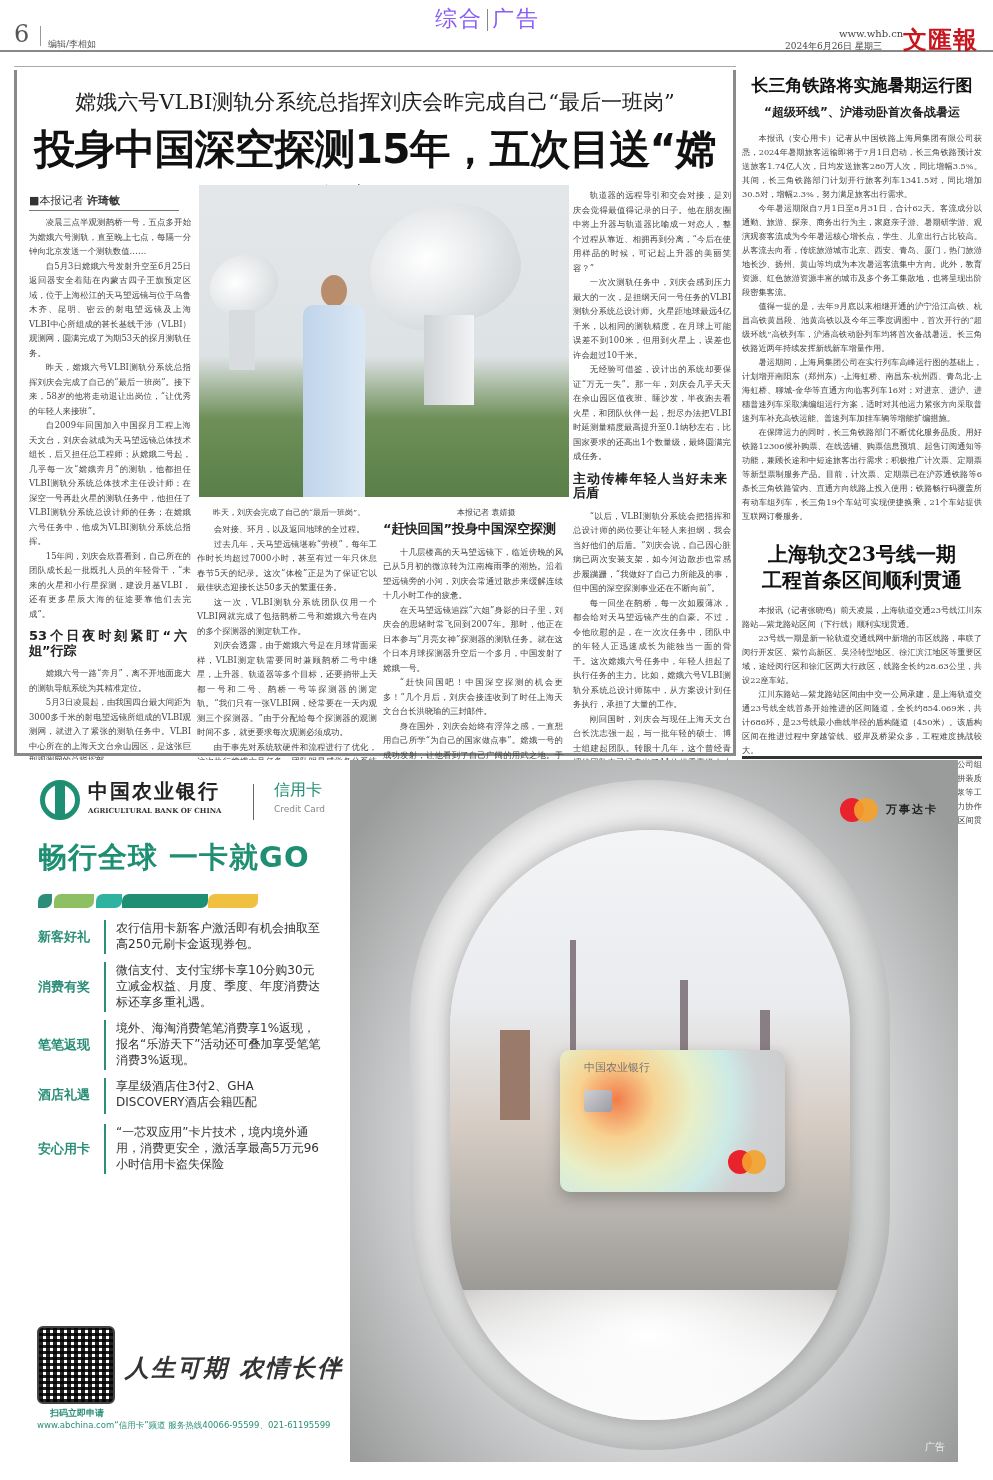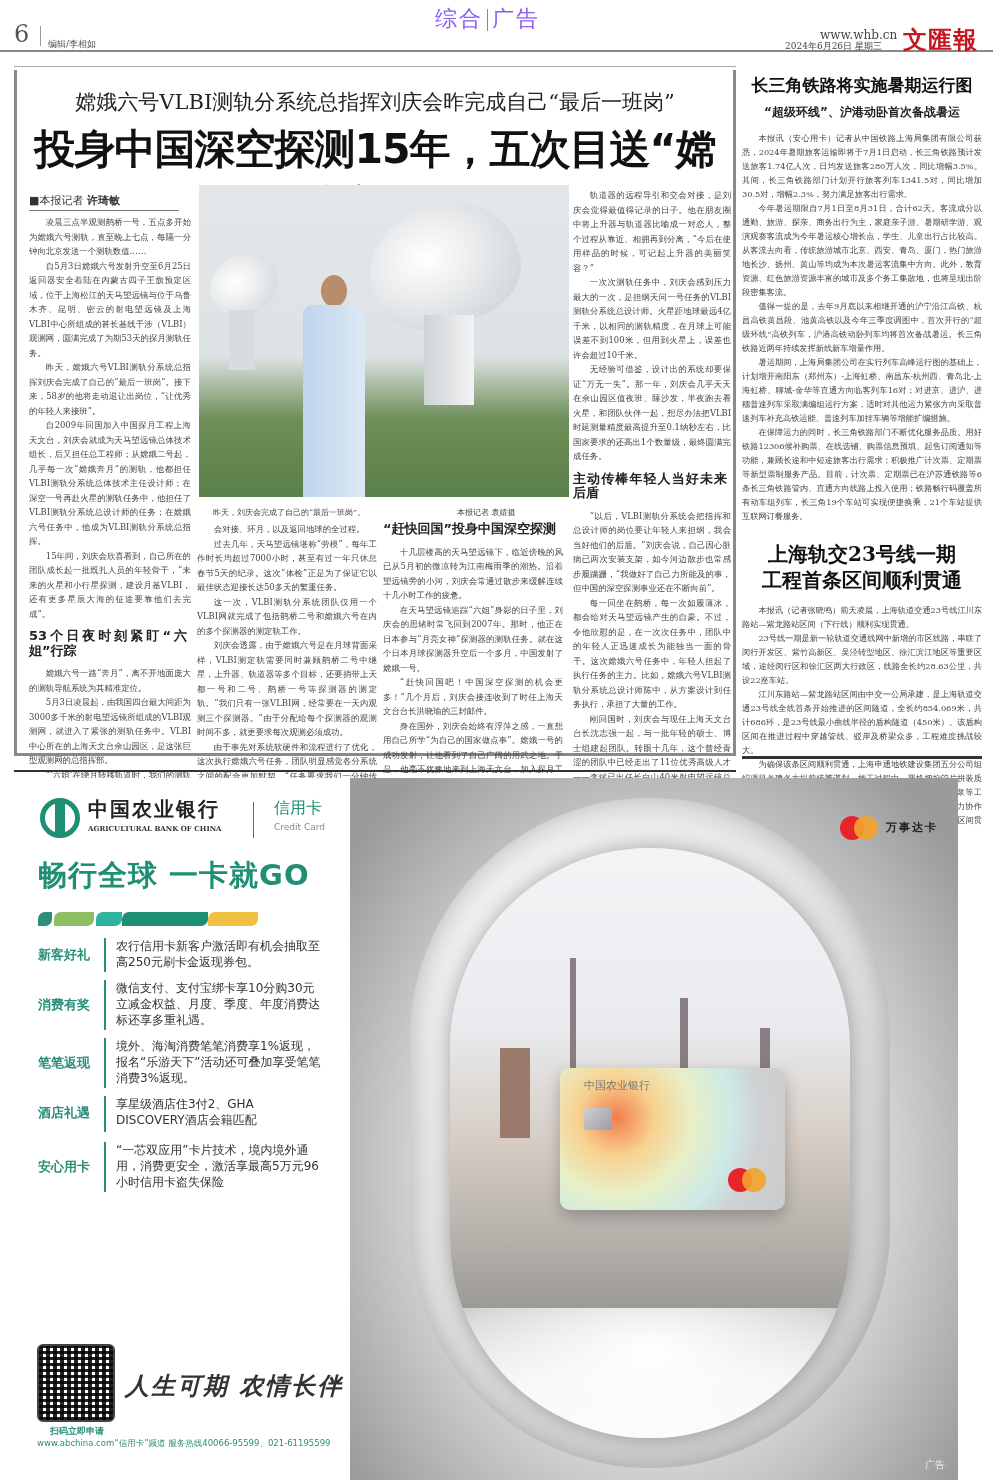--- a/index.html
+++ b/index.html
@@ -3,21 +3,21 @@
 <meta charset="utf-8">
 <style>
   * { box-sizing: border-box; margin: 0; padding: 0; }
   body { width: 993px; height: 1480px; background: #ffffff; font-family: "DejaVu Serif", serif; color: #333; position: relative; overflow: hidden; }
   .masthead { position: absolute; left: 0; top: 0; width: 993px; height: 52px; border-bottom: 2px solid #888; }
   .page-num { position: absolute; left: 14px; top: 20px; font-size: 24px; color: #555; font-family: "DejaVu Serif", serif; }
   .mast-divider { position: absolute; left: 40px; top: 26px; width: 1px; height: 20px; background: #999; }
   .editor { position: absolute; left: 48px; top: 38px; font-size: 9px; color: #555; }
   .section-title { position: absolute; left: 435px; top: 4px; font-size: 22px; color: #8b5cf6; font-family: "DejaVu Sans", sans-serif; letter-spacing: 2px; }
   .section-sep { display: inline-block; width: 1px; height: 22px; background: #888; vertical-align: middle; margin: 0 4px; }
-  .url { position: absolute; left: 820px; top: 28px; font-size: 12px; color: #444; }
+  .url { position: absolute; left: 839px; top: 28px; font-size: 10px; color: #444; }
   .dateline { position: absolute; left: 785px; top: 40px; font-size: 9px; color: #444; }
   .logo { position: absolute; left: 903px; top: 24px; font-size: 24px; font-weight: bold; color: #c8161e; font-family: "DejaVu Serif", serif; letter-spacing: 1px; }
   .thin-rule { position: absolute; left: 14px; top: 66px; width: 722px; height: 1px; background: #aaa; }
 
   .main-box { position: absolute; left: 14px; top: 70px; width: 722px; height: 686px; border: 3px solid #8a8a8a; border-top: none; }
   .kicker { position: absolute; left: 0; top: 18px; width: 716px; text-align: center; font-size: 21px; color: #222; }
   .headline { position: absolute; left: 0; top: 52px; width: 716px; text-align: center; font-size: 41px; font-weight: bold; color: #111; font-family: "DejaVu Sans", sans-serif; letter-spacing: -1px; }
   .byline { position: absolute; left: 12px; top: 123px; font-size: 11px; color: #333; border-bottom: 1px solid #777; width: 150px; padding-bottom: 2px; font-family: "DejaVu Sans", sans-serif; }
   .byline b { font-weight: bold; }
   .col { position: absolute; font-size: 8.4px; line-height: 14.5px; color: #444; text-align: justify; }
@@ -37,21 +37,21 @@
   .right-col { position: absolute; left: 742px; top: 70px; width: 240px; }
   .r-title { font-size: 17px; text-align: center; color: #111; font-weight: bold; line-height: 22px; }
   .r-sub { font-family: "DejaVu Sans", sans-serif; font-size: 12px; font-weight: bold; text-align: center; color: #222; margin: 8px 0 10px; }
   .r-body { font-size: 8.2px; line-height: 14px; color: #444; text-align: justify; }
   .r-body p { text-indent: 2em; }
   .r-title2 { font-size: 20px; font-weight: bold; text-align: center; color: #111; line-height: 26px; }
   .r-rule { position: absolute; left: 742px; top: 756px; width: 240px; height: 3px; background: #333; }
   .bottom-rule { position: absolute; left: 14px; top: 770px; width: 722px; height: 2px; background: #333; }
 
   
-  .ad { position: absolute; left: 0; top: 778px; width: 993px; height: 702px; }
+  .ad { position: absolute; left: 0; top: 760px; width: 993px; height: 702px; }
   .ad-left { position: absolute; left: 0; top: 0; width: 350px; height: 702px; background: #ffffff; font-family: "DejaVu Sans", sans-serif; }
   .bank-logo { position: absolute; left: 40px; top: 20px; width: 40px; height: 40px; border-radius: 50%; border: 5px solid #1f8f73; }
   .bank-logo-inner { position: absolute; left: 10px; top: 0; width: 10px; height: 30px; background: #1f8f73; }
   .bank-cn { position: absolute; left: 88px; top: 18px; font-size: 20px; font-weight: bold; color: #222; font-family: "DejaVu Serif", serif; letter-spacing: 2px; }
   .bank-en { position: absolute; left: 88px; top: 46px; font-size: 7px; color: #333; font-family: "DejaVu Serif", serif; font-weight: bold; }
   .logo-sep { position: absolute; left: 253px; top: 24px; width: 1px; height: 36px; background: #666; }
   .card-cn { position: absolute; left: 274px; top: 20px; font-size: 16px; color: #1f8f73; }
   .card-en { position: absolute; left: 274px; top: 44px; font-size: 9px; color: #888; }
   .slogan { position: absolute; left: 38px; top: 78px; font-size: 29px; font-weight: bold; color: #1f8f73; letter-spacing: 1px; }
   .bar { position: absolute; left: 38px; top: 134px; height: 14px; border-radius: 7px 0 7px 0; }

